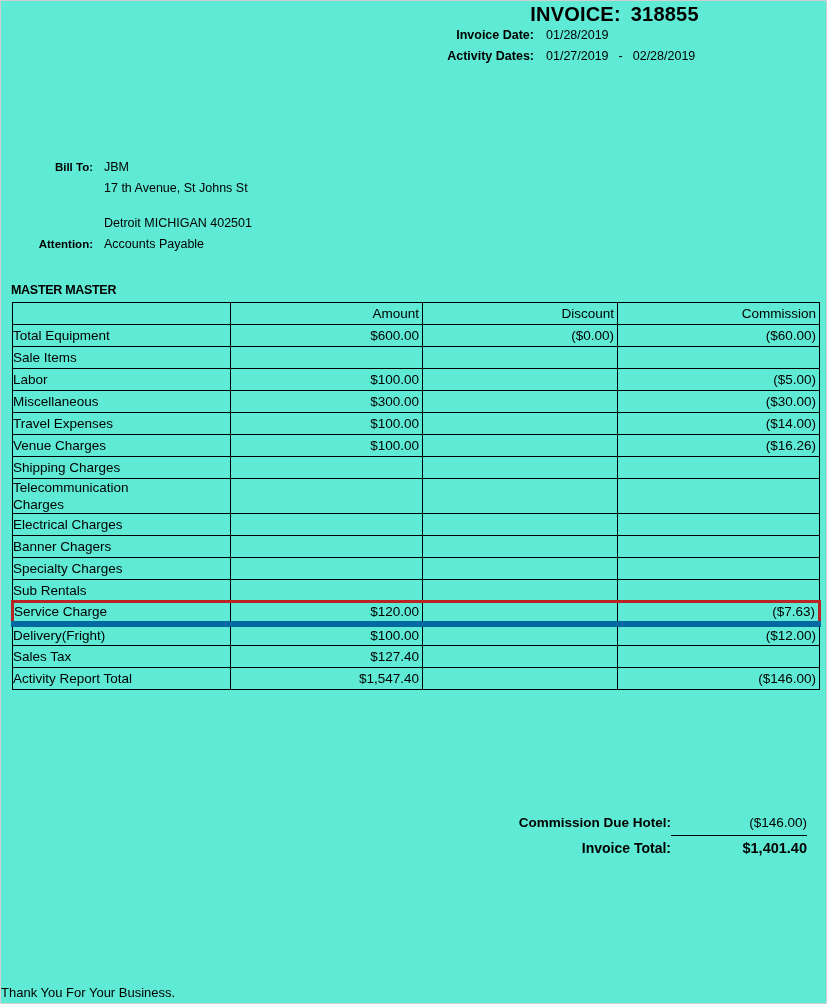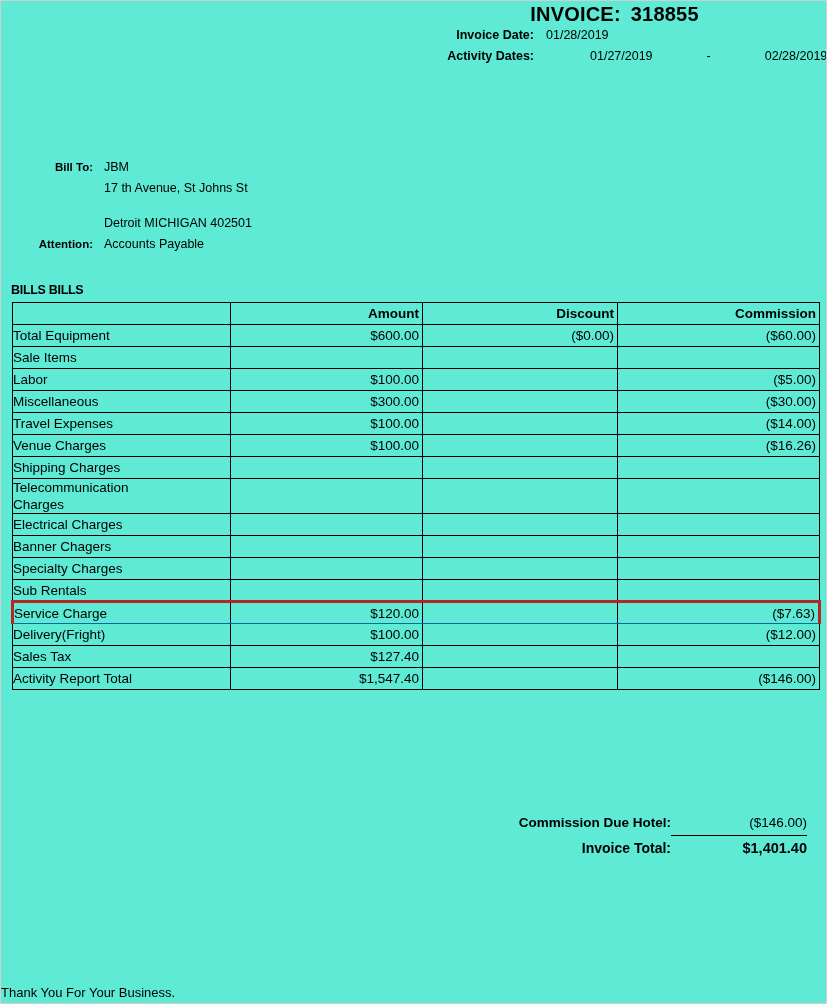--- a/index.html
+++ b/index.html
@@ -25,21 +25,21 @@
     font-size: 20px; font-weight: bold;
     letter-spacing: 0.2px;
   }
   .invoice-title .num { margin-left: 10px; }
   .hrow {
     position: absolute; left: 330px;
     display: flex; align-items: baseline;
     font-size: 12.5px;
   }
   .hrow.r1 { top: 27px; }
-  .hrow.r2 { top: 48px; gap: 44px; }
+  .hrow.r2 { top: 48px; }
   .hlabel { width: 203px; text-align: right; font-weight: bold; }
   .hvalue { margin-left: 12px; }
   .hsep { margin: 0 10px; }
 
   
   .billto {
     position: absolute; top: 156px; left: 0;
     font-size: 12.5px;
   }
   .brow { display: flex; min-height: 21px; line-height: 21px; }
@@ -67,26 +67,26 @@
   table.bills col.c2 { width: 192px; }
   table.bills col.c3 { width: 195px; }
   table.bills col.c4 { width: 202px; }
   table.bills th, table.bills td {
     border: 1px solid #000;
     height: 22px;
     vertical-align: middle;
     overflow: hidden;
   }
   table.bills th {
-    font-weight: bold; text-align: right; padding-right: 3px;
+    font-weight: normal; text-align: right; padding-right: 3px;
     font-size: 13.5px;
   }
   td.td-label { text-align: left; white-space: pre-line; line-height: 17px; }
   td.td-num { text-align: right; padding-right: 3px; }
-  tr.hl td { border-top: 3px solid #b92525; border-bottom: 1px solid #0369a1; }
+  tr.hl td { border-top: 3px solid #b92525; border-bottom: 6px solid #0369a1; }
   tr.hl td:first-child { border-left: 3px solid #b92525; }
   tr.hl td:last-child { border-right: 3px solid #b92525; }
 
   
   .totals {
     position: absolute; top: 810px; right: 19px;
     font-size: 13.5px;
   }
   .trow { display: flex; align-items: baseline; height: 24px; line-height: 24px; }
   .trow .tlabel { width: 280px; text-align: right; font-weight: bold; }
@@ -136,21 +136,21 @@
     <div class="brow">
       <span class="blabel"></span>
       <span class="bvalue">Detroit MICHIGAN 402501</span>
     </div>
     <div class="brow attn">
       <span class="blabel">Attention:</span>
       <span class="bvalue">Accounts Payable</span>
     </div>
   </div>
 
-  <div class="section-title">BILLS BILLS</div>
+  <div class="section-title">MASTER MASTER</div>
 
   <table class="bills">
     <colgroup>
         <col class="c1">
         <col class="c2">
         <col class="c3">
         <col class="c4">
       </colgroup>
     <thead>
       <tr>

